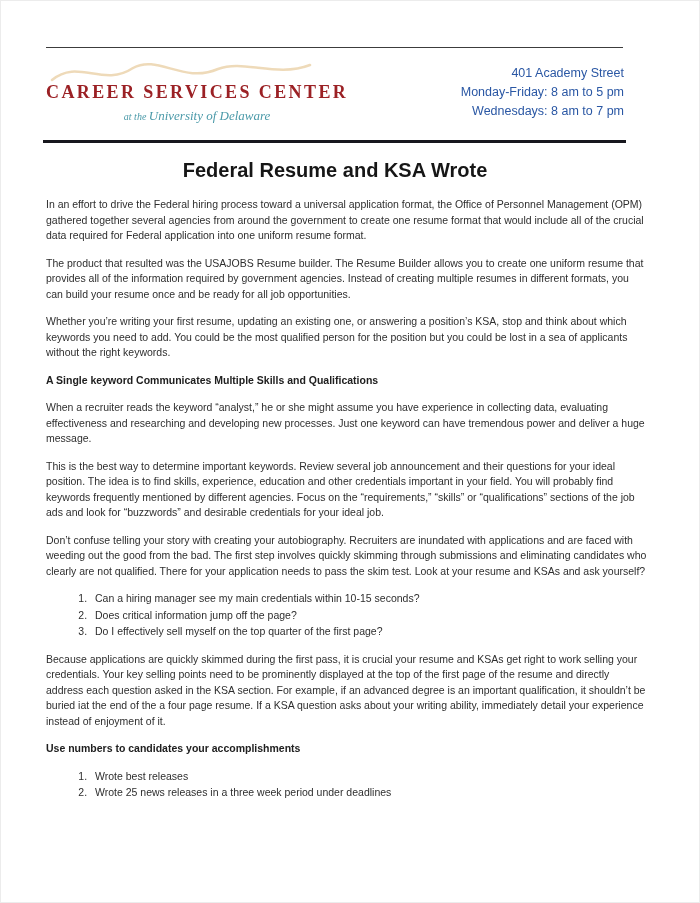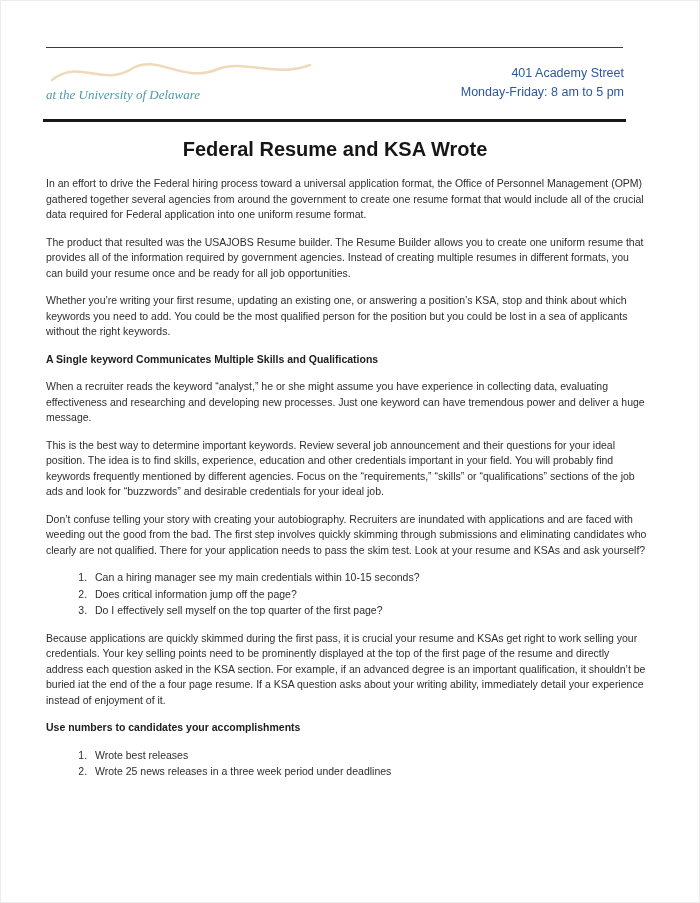--- a/index.html
+++ b/index.html
@@ -39,21 +39,21 @@
     color: #9b2125;
     white-space: nowrap;
   }
   .logo-tagline {
     text-align: center;
     margin-top: 3px;
     color: #4b9aa9;
     font-family: "Liberation Serif", serif;
     font-style: italic;
   }
-  .tagline-prefix { font-size: 13px; }
+  .tagline-prefix { font-size: 10px; }
   .tagline-main { font-size: 13px; }
   .contact {
     text-align: right;
     color: #2a57a4;
     font-size: 12.5px;
     line-height: 19px;
     padding-top: 6px;
   }
   .thick-rule {
     margin: 16px 73px 0 42px;
@@ -91,27 +91,29 @@
 
 <div class="page">
 
   <div class="top-rule"></div>
 
   <div class="header">
     <div class="logo">
       <svg class="logo-flourish" width="270" height="30" viewBox="0 0 270 30">
         <path d="M4 24 C 30 2, 55 32, 85 12 C 110 -2, 135 28, 170 13 C 196 3, 228 22, 262 9" fill="none" stroke="#ecd4ad" stroke-width="2.5" stroke-linecap="round"></path>
       </svg>
+      <div class="logo-title">CAREER SERVICES CENTER</div>
       <div class="logo-tagline">
         <span class="tagline-prefix">at the </span><span class="tagline-main">University of Delaware</span>
       </div>
     </div>
     <div class="contact">
       <div>401 Academy Street</div>
       <div>Monday-Friday: 8 am to 5 pm</div>
+      <div>Wednesdays: 8 am to 7 pm</div>
     </div>
   </div>
 
   <div class="thick-rule"></div>
 
   <h1 class="page-title">Federal Resume and KSA Wrote</h1>
 
   <div class="content">
     <p>In an effort to drive the Federal hiring process toward a universal application format, the Office of Personnel Management (OPM) gathered together several agencies from around the government to create one resume format that would include all of the crucial data required for Federal application into one uniform resume format.</p>
     <p>The product that resulted was the USAJOBS Resume builder. The Resume Builder allows you to create one uniform resume that provides all of the information required by government agencies. Instead of creating multiple resumes in different formats, you can build your resume once and be ready for all job opportunities.</p>

